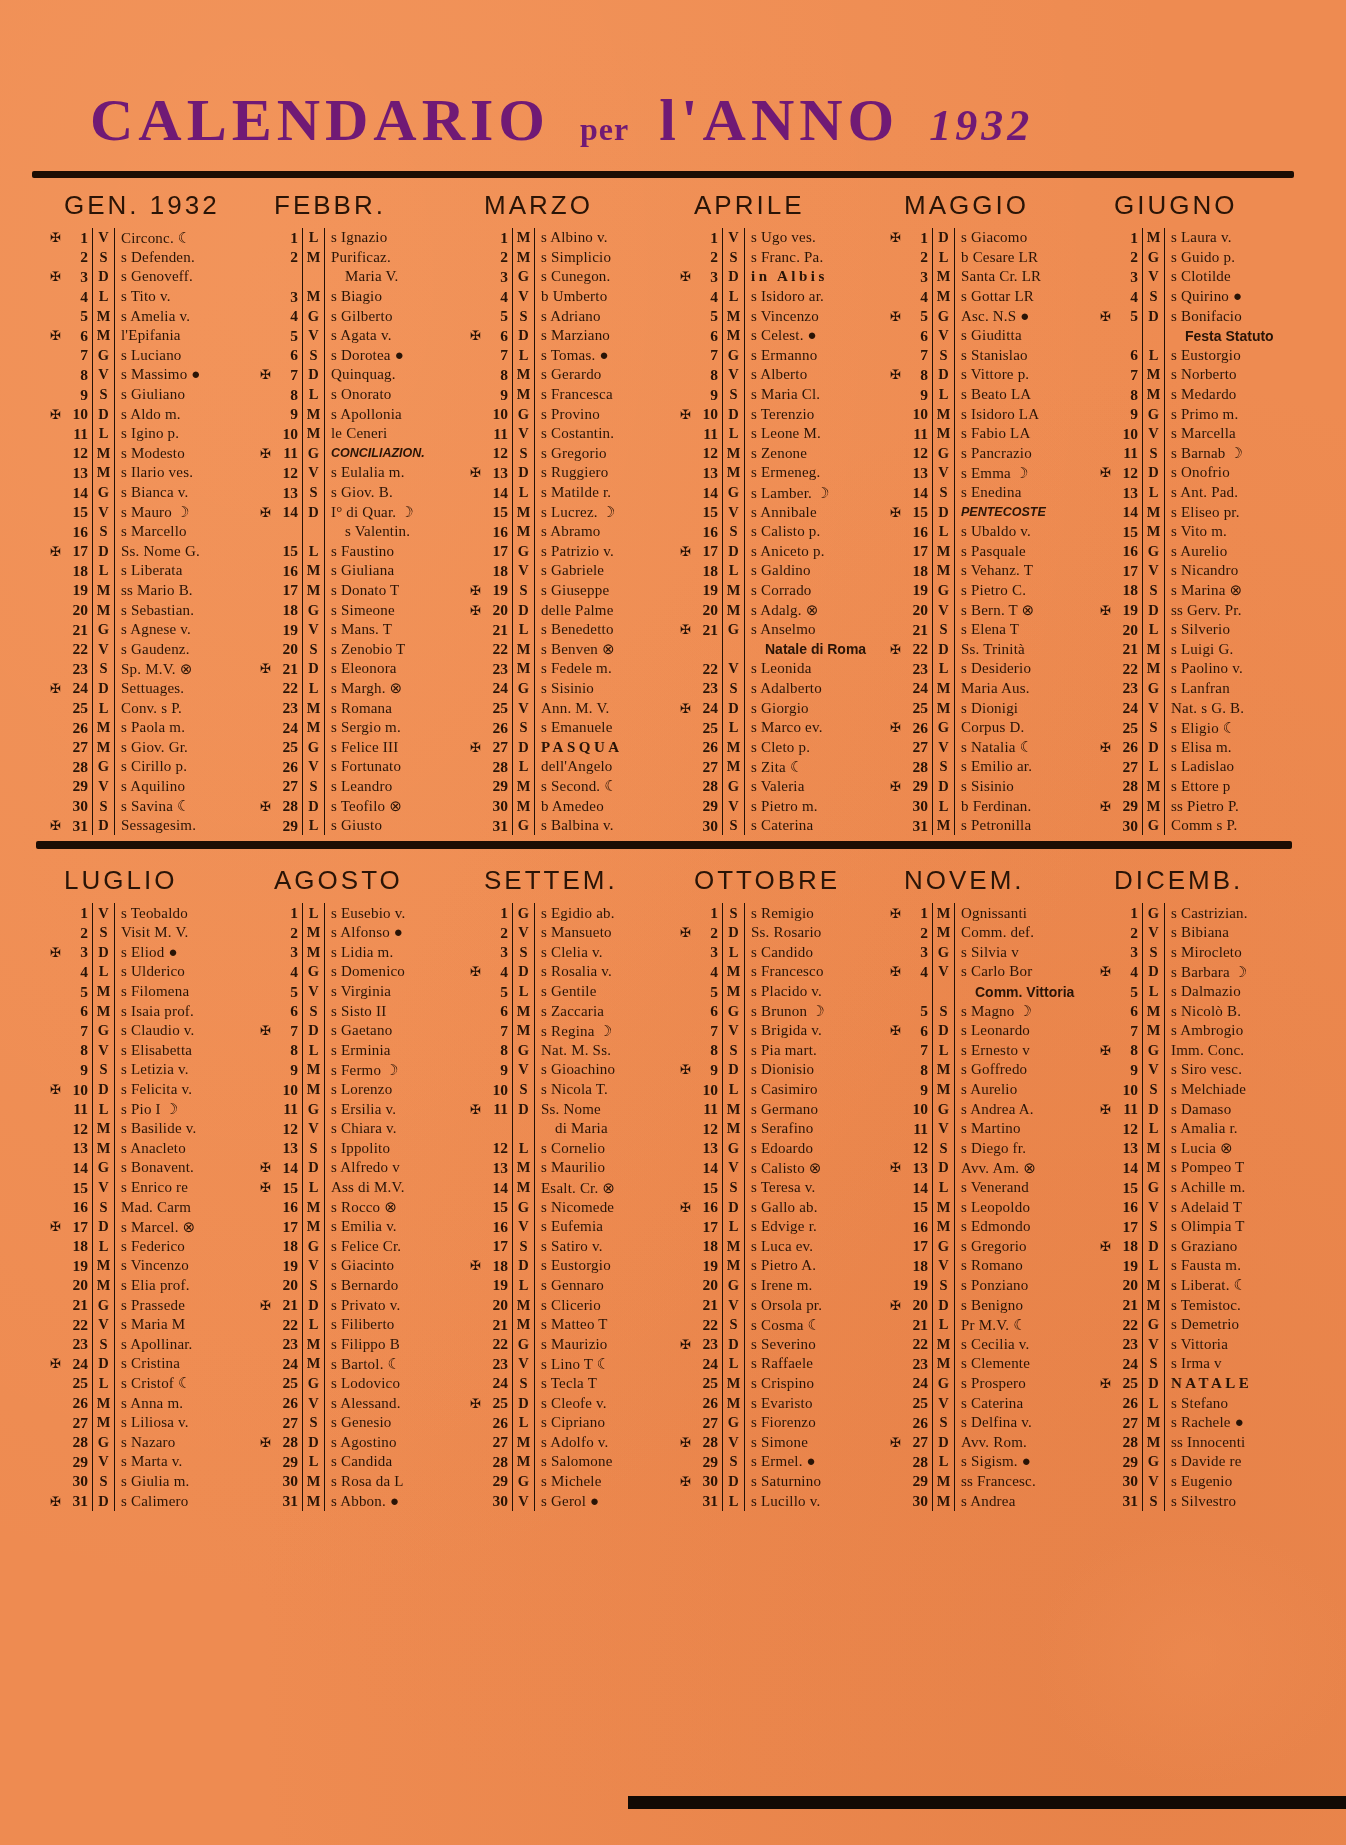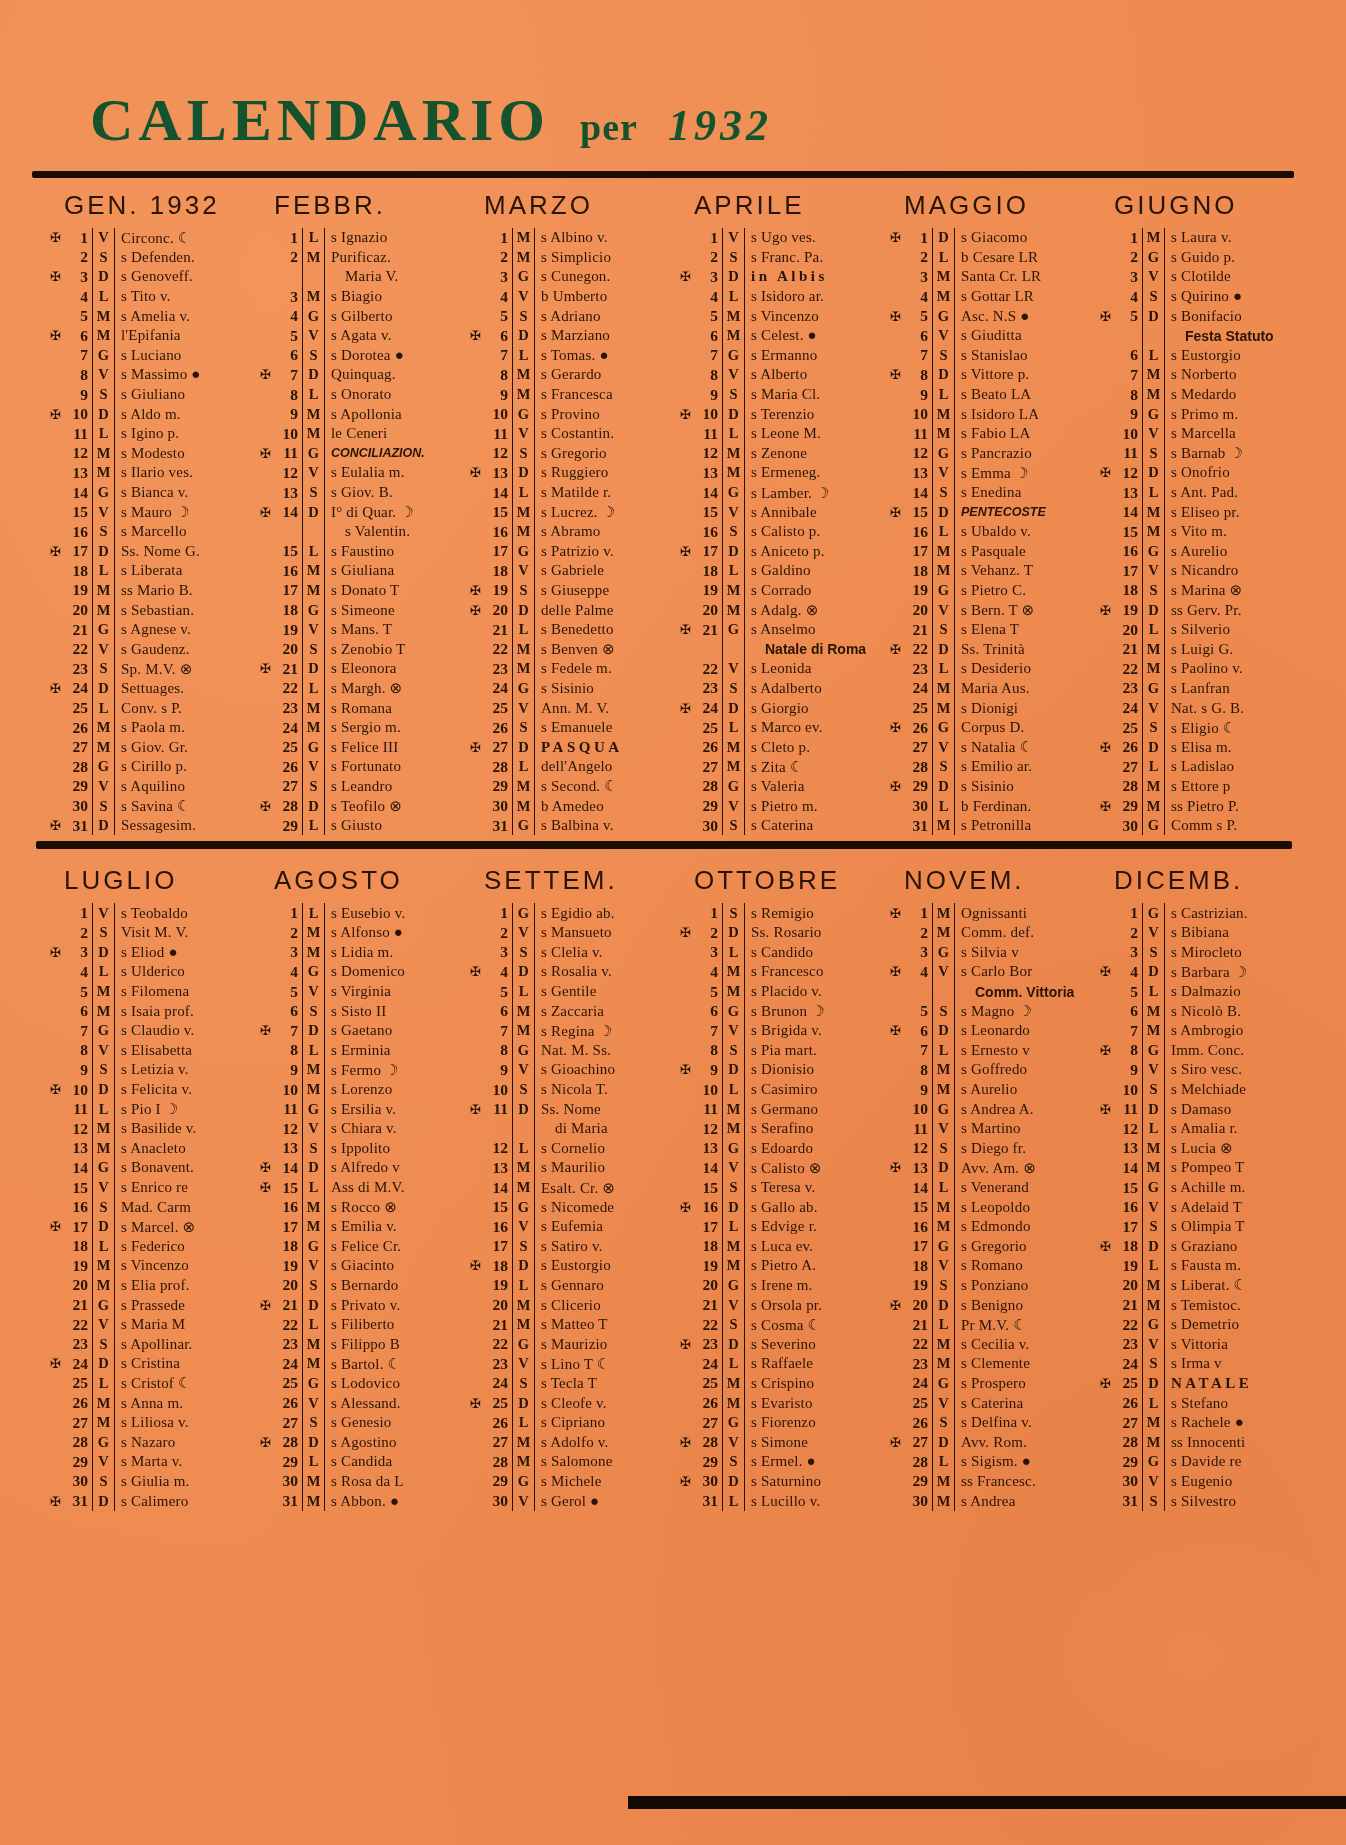--- a/index.html
+++ b/index.html
@@ -10,24 +10,24 @@
       radial-gradient(ellipse at 20% 15%, rgba(255,176,120,.25), transparent 60%),
       radial-gradient(ellipse at 85% 90%, rgba(214,108,52,.30), transparent 55%),
       radial-gradient(ellipse at 50% 50%, rgba(235,130,70,.18), transparent 70%);
     font-family:"Liberation Serif", serif;
     color:#2a1406;
   }
   .sheet{position:absolute;inset:0;padding:0 46px 0 50px;box-sizing:border-box;}
   
   .title{
     margin:86px 0 0 40px;display:flex;align-items:baseline;gap:30px;
-    font-weight:700;color:#14532d;letter-spacing:3px;white-space:nowrap;
+    font-weight:700;color:#701a75;letter-spacing:3px;white-space:nowrap;
   }
   .title .big{font-size:60px;letter-spacing:5px;}
-  .title .small{font-size:38px;letter-spacing:1px;}
+  .title .small{font-size:32px;letter-spacing:1px;}
   .title .year{font-size:44px;letter-spacing:4px;font-style:italic;}
   
   .rule{height:7px;background:#1c0d03;border-radius:2px;}
   .rule.top{margin:16px 0 10px -18px;width:1262px;}
   .rule.mid{margin:6px 0 14px -14px;width:1256px;height:8px;}
   .bottom-bar{position:absolute;left:628px;top:1796px;width:718px;height:13px;background:#120a04;}
   .fade{position:absolute;left:1040px;top:1530px;width:306px;height:250px;
         background:radial-gradient(ellipse at center, rgba(238,139,81,.62), rgba(238,139,81,0) 75%);
         pointer-events:none;}
   
@@ -52,20 +52,21 @@
   .day.subrow .nm.sb{font-family:"Liberation Sans", sans-serif;font-weight:700;font-size:14px;letter-spacing:0;}
   .row2{margin-top:14px;}
 </style>
 </head>
 <body>
 
 <div class="sheet">
   <div class="title">
     <span class="big">CALENDARIO</span>
     <span class="small">per</span>
+    <span class="big">l'ANNO</span>
     <span class="year">1932</span>
   </div>
 
   <div class="rule top"></div>
 
   <div class="months row1" id="row-top">
       <div class="month">
         <div class="month-name">GEN. 1932</div>
         <div class="days">
           <div class="day">

